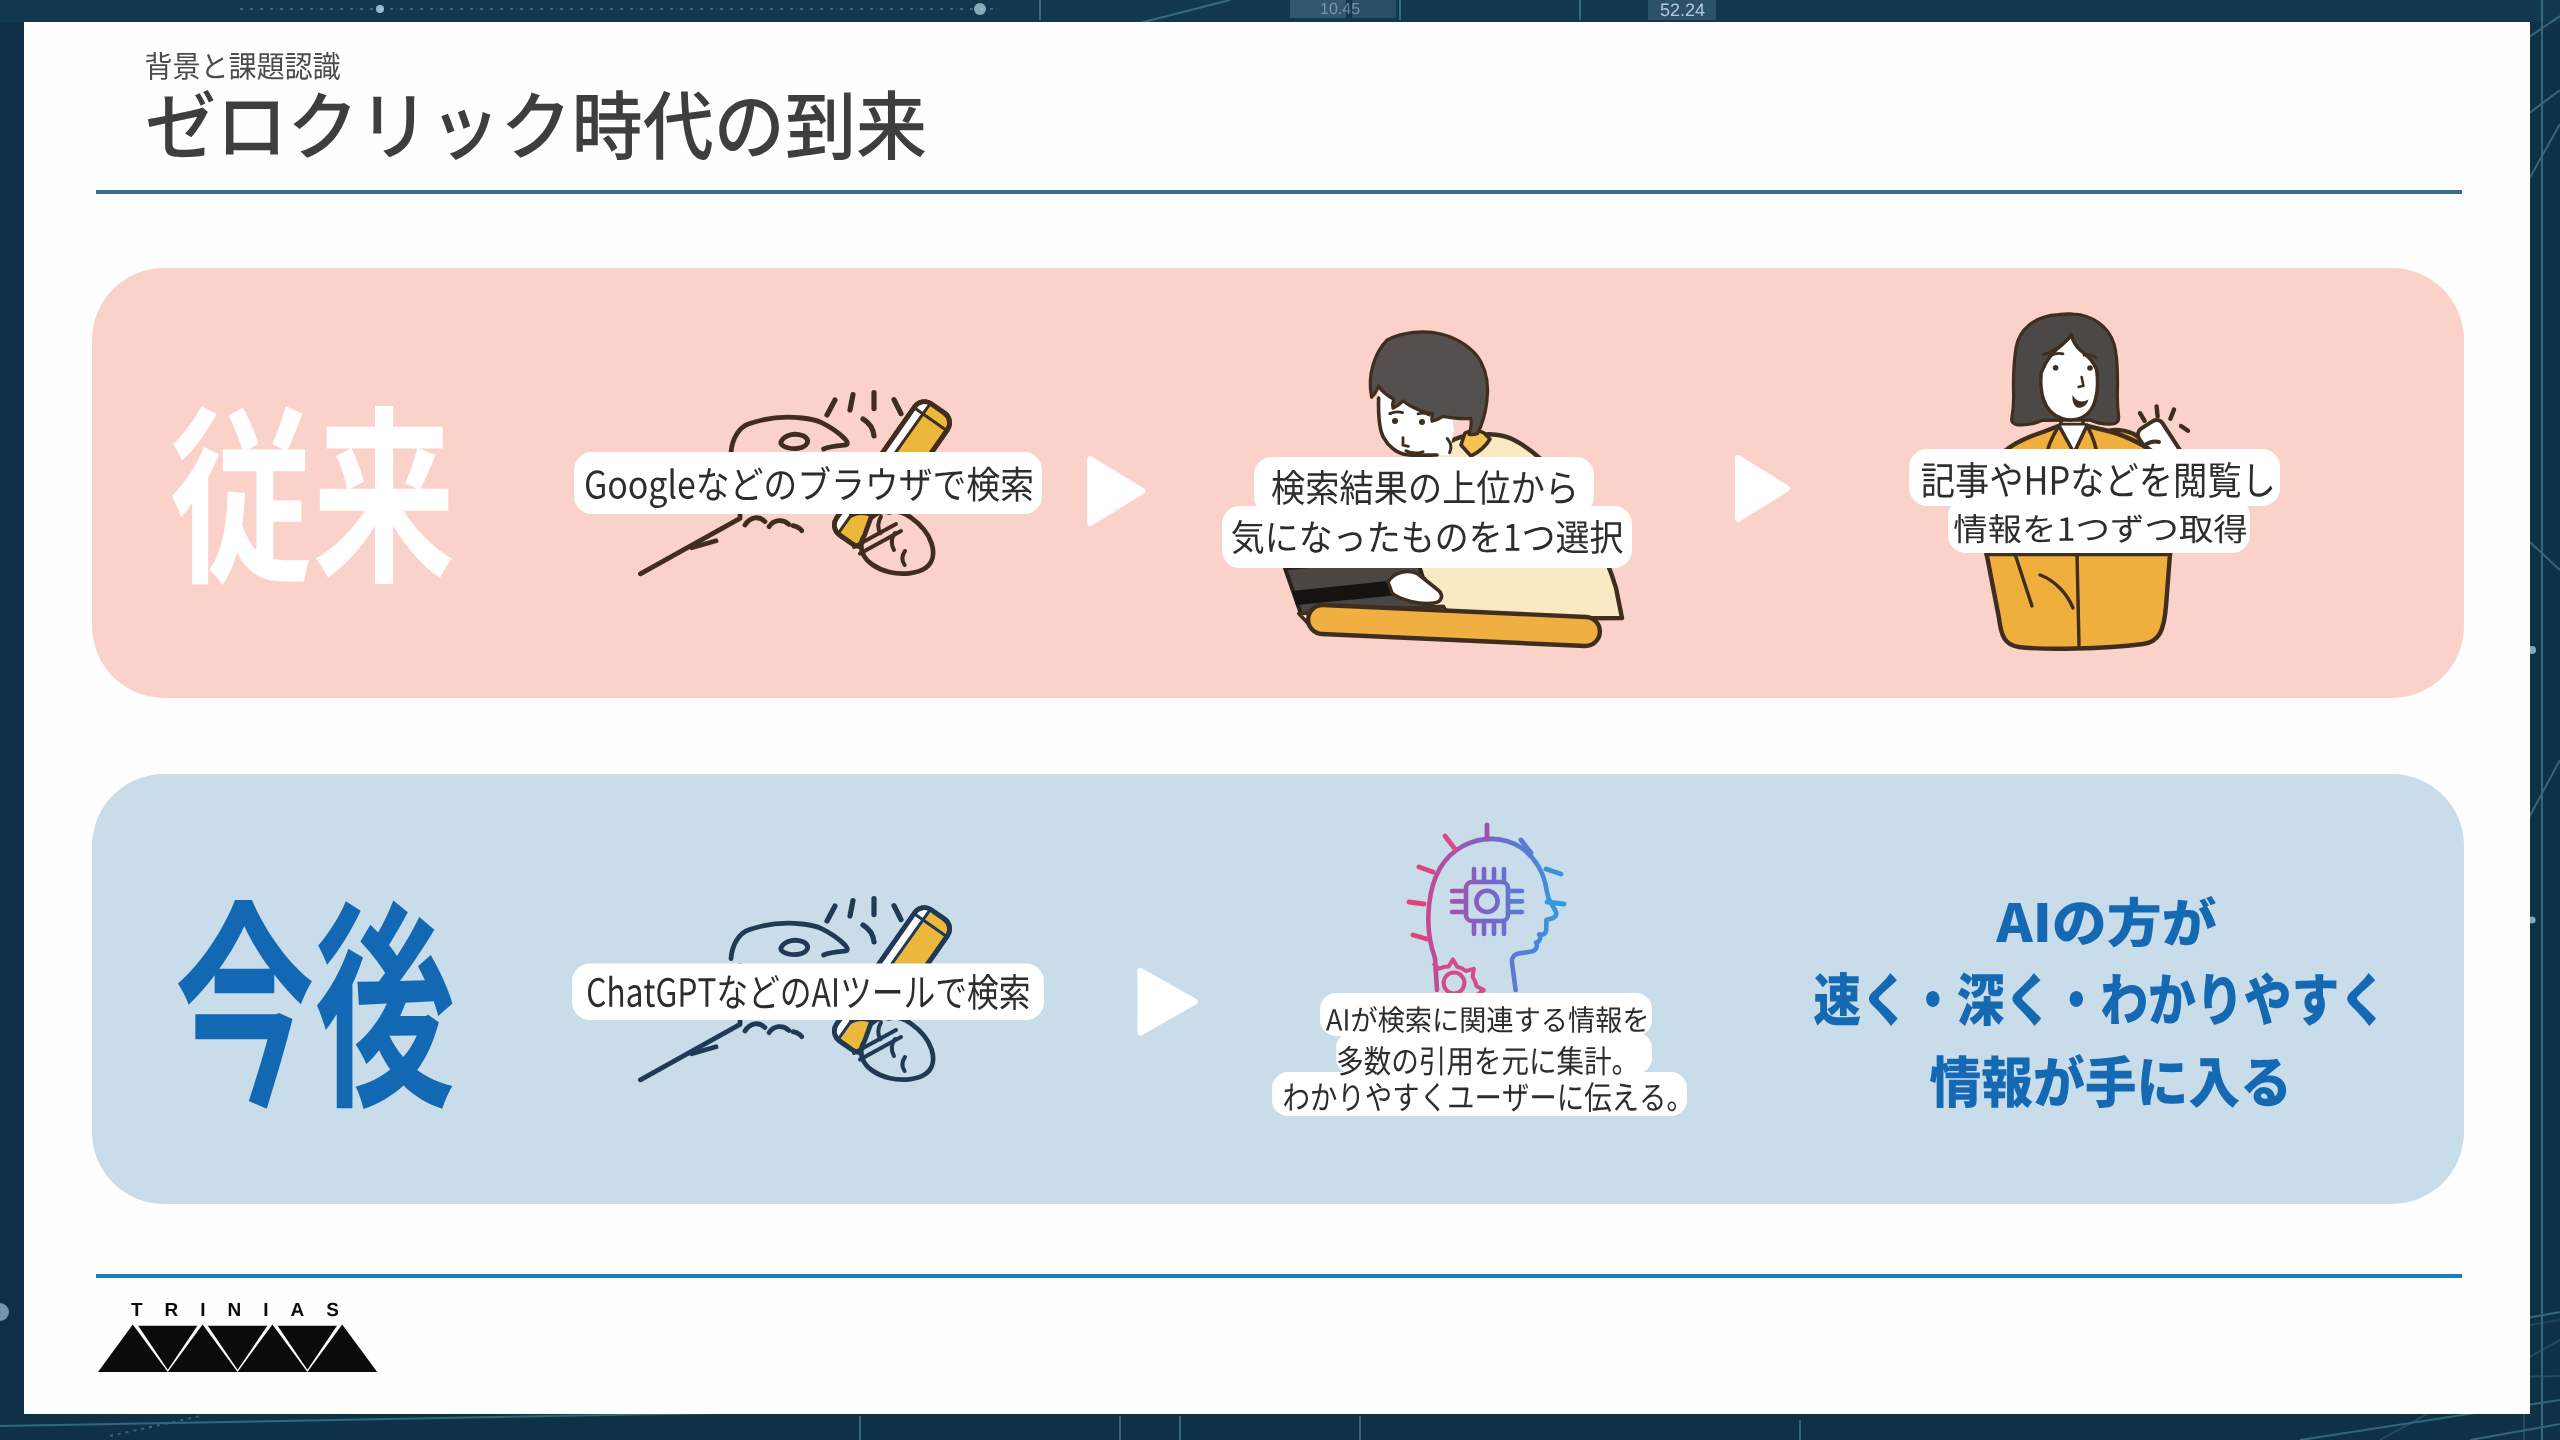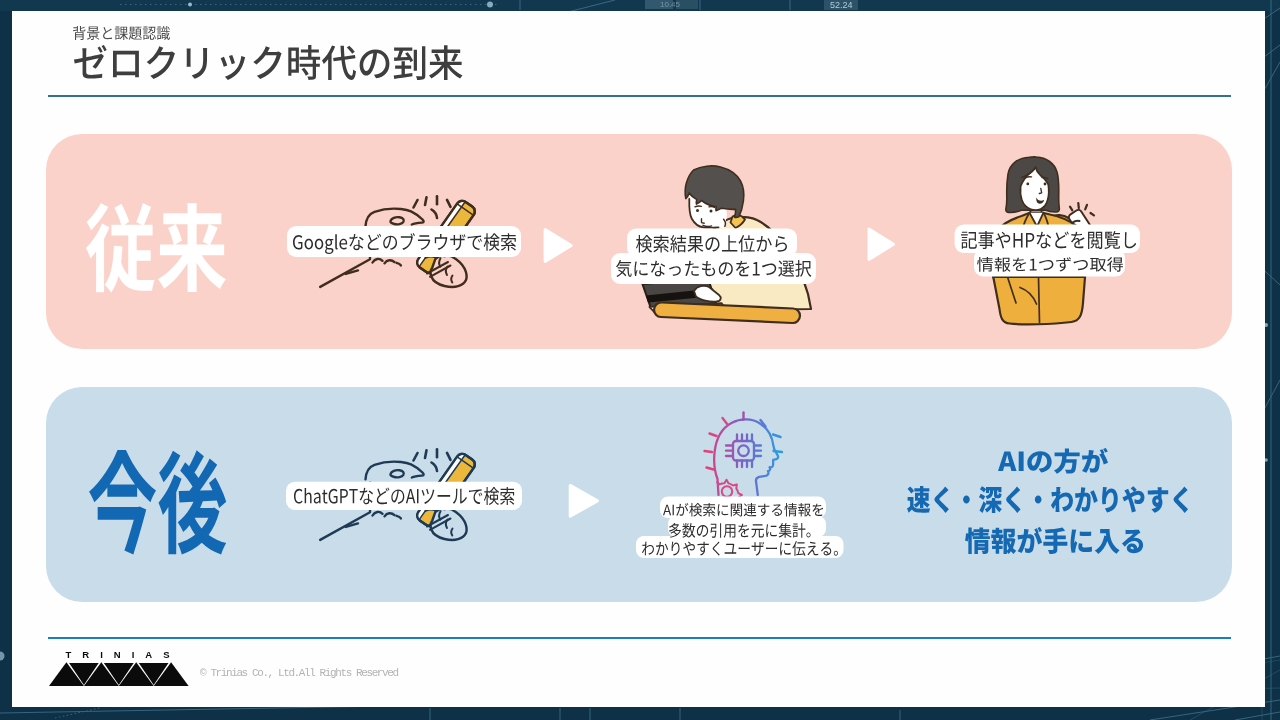--- a/index.html
+++ b/index.html
@@ -300,13 +300,12 @@
 <path d="M3.0,38 L20.4,14.2 L37.9,38 Z"></path>
         <path d="M37.9,38 L55.3,14.2 L72.8,38 Z"></path>
         <path d="M72.8,38 L90.2,14.2 L107.7,38 Z"></path>
         <path d="M107.7,38 L125.1,14.2 L142.6,38 Z"></path>
         <path d="M23.1,14.899999999999999 L52.7,14.899999999999999 L37.9,36.9 Z"></path>
         <path d="M57.9,14.899999999999999 L87.7,14.899999999999999 L72.8,36.9 Z"></path>
         <path d="M92.8,14.899999999999999 L122.5,14.899999999999999 L107.7,36.9 Z"></path>
 </g>
 <text x="19.5" y="10" font-size="9.5" font-weight="bold" letter-spacing="11.0" font-family="Liberation Sans" fill="#0b0b0b">TRINIAS</text>
 </svg>
-<div class="abs" style="left:200px;top:666.5px;width:420px;font-family:'Liberation Mono',monospace;font-size:11px;letter-spacing:-1.4px;color:#b3b3b3;">© Trinias Co., Ltd.All Rights Reserved</div>
 </div>
 </body></html>

